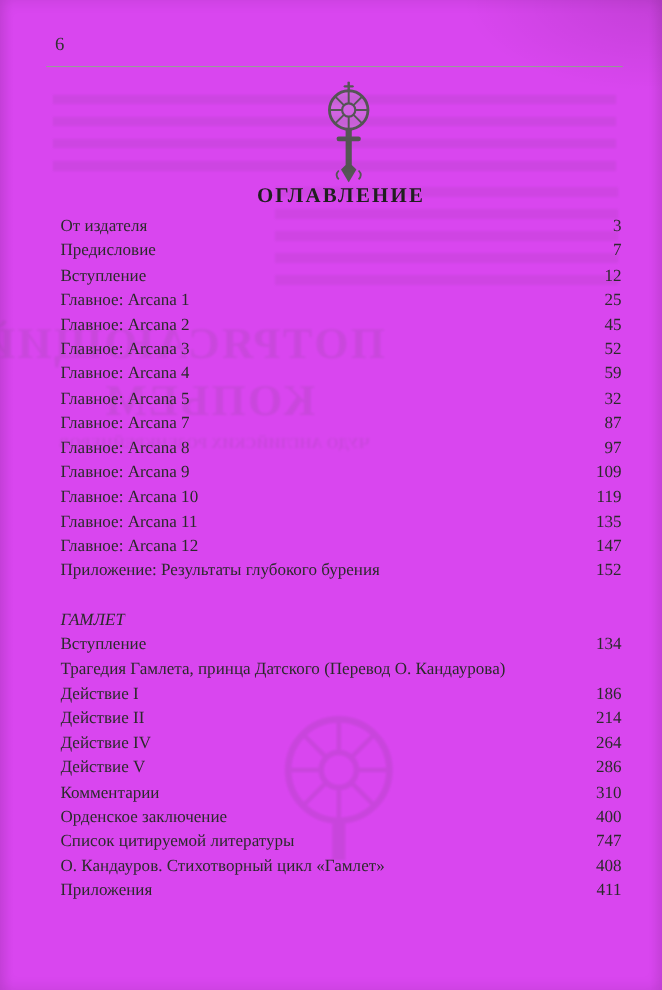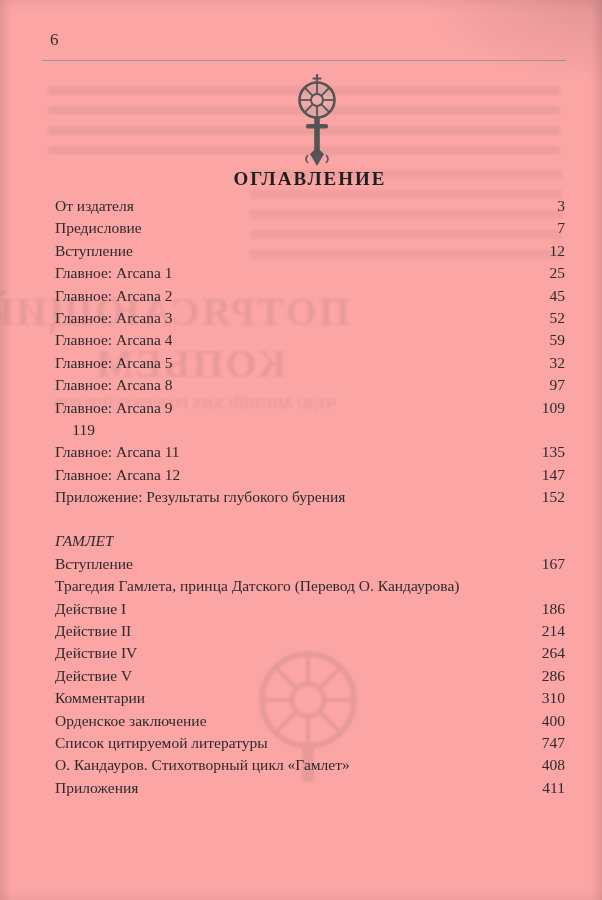--- a/index.html
+++ b/index.html
@@ -5,21 +5,21 @@
   html,body{margin:0;padding:0;}
   body{
     width:602px;height:900px;
     background:#e9e9e7;
     font-family:"Liberation Serif","DejaVu Serif",serif;
     overflow:hidden;
   }
   .paper{
     position:relative;
     width:602px;height:900px;
-    background:#fca5a5;
+    background:#d946ef;
     color:#2b2b2b;
     box-shadow:inset 0 0 14px rgba(0,0,0,0.10);
     overflow:hidden;
   }
   .paper::after{
     content:"";position:absolute;inset:0;pointer-events:none;
     background:
       radial-gradient(260px 120px at 100% 0%, rgba(0,0,0,0.10), rgba(0,0,0,0) 70%),
       linear-gradient(to right, rgba(0,0,0,0.05), rgba(0,0,0,0) 12px),
       linear-gradient(to left, rgba(0,0,0,0.05), rgba(0,0,0,0) 12px);
@@ -187,49 +187,54 @@
   </div>
       <div class="toc-row">
     <span class="toc-label">Главное: Arcana 4</span>
     <span class="toc-page">59</span>
   </div>
       <div class="toc-row">
     <span class="toc-label">Главное: Arcana 5</span>
     <span class="toc-page">32</span>
   </div>
       <div class="toc-row">
+    <span class="toc-label">Главное: Arcana 7</span>
+    <span class="toc-page">87</span>
+  </div>
+      <div class="toc-row">
     <span class="toc-label">Главное: Arcana 8</span>
     <span class="toc-page">97</span>
   </div>
       <div class="toc-row">
     <span class="toc-label">Главное: Arcana 9</span>
     <span class="toc-page">109</span>
   </div>
       <div class="toc-row">
+    <span class="toc-label">Главное: Arcana 10</span>
     <span class="toc-page">119</span>
   </div>
       <div class="toc-row">
     <span class="toc-label">Главное: Arcana 11</span>
     <span class="toc-page">135</span>
   </div>
       <div class="toc-row">
     <span class="toc-label">Главное: Arcana 12</span>
     <span class="toc-page">147</span>
   </div>
       <div class="toc-row">
     <span class="toc-label">Приложение: Результаты глубокого бурения</span>
     <span class="toc-page">152</span>
   </div>
       <div class="toc-row gap-before">
     <span class="toc-label">ГАМЛЕТ</span>
     <span class="toc-page"></span>
   </div>
       <div class="toc-row">
     <span class="toc-label">Вступление</span>
-    <span class="toc-page">167</span>
+    <span class="toc-page">134</span>
   </div>
       <div class="toc-row">
     <span class="toc-label">Трагедия Гамлета, принца Датского (Перевод О. Кандаурова)</span>
     <span class="toc-page"></span>
   </div>
       <div class="toc-row">
     <span class="toc-label">Действие I</span>
     <span class="toc-page">186</span>
   </div>
       <div class="toc-row">

